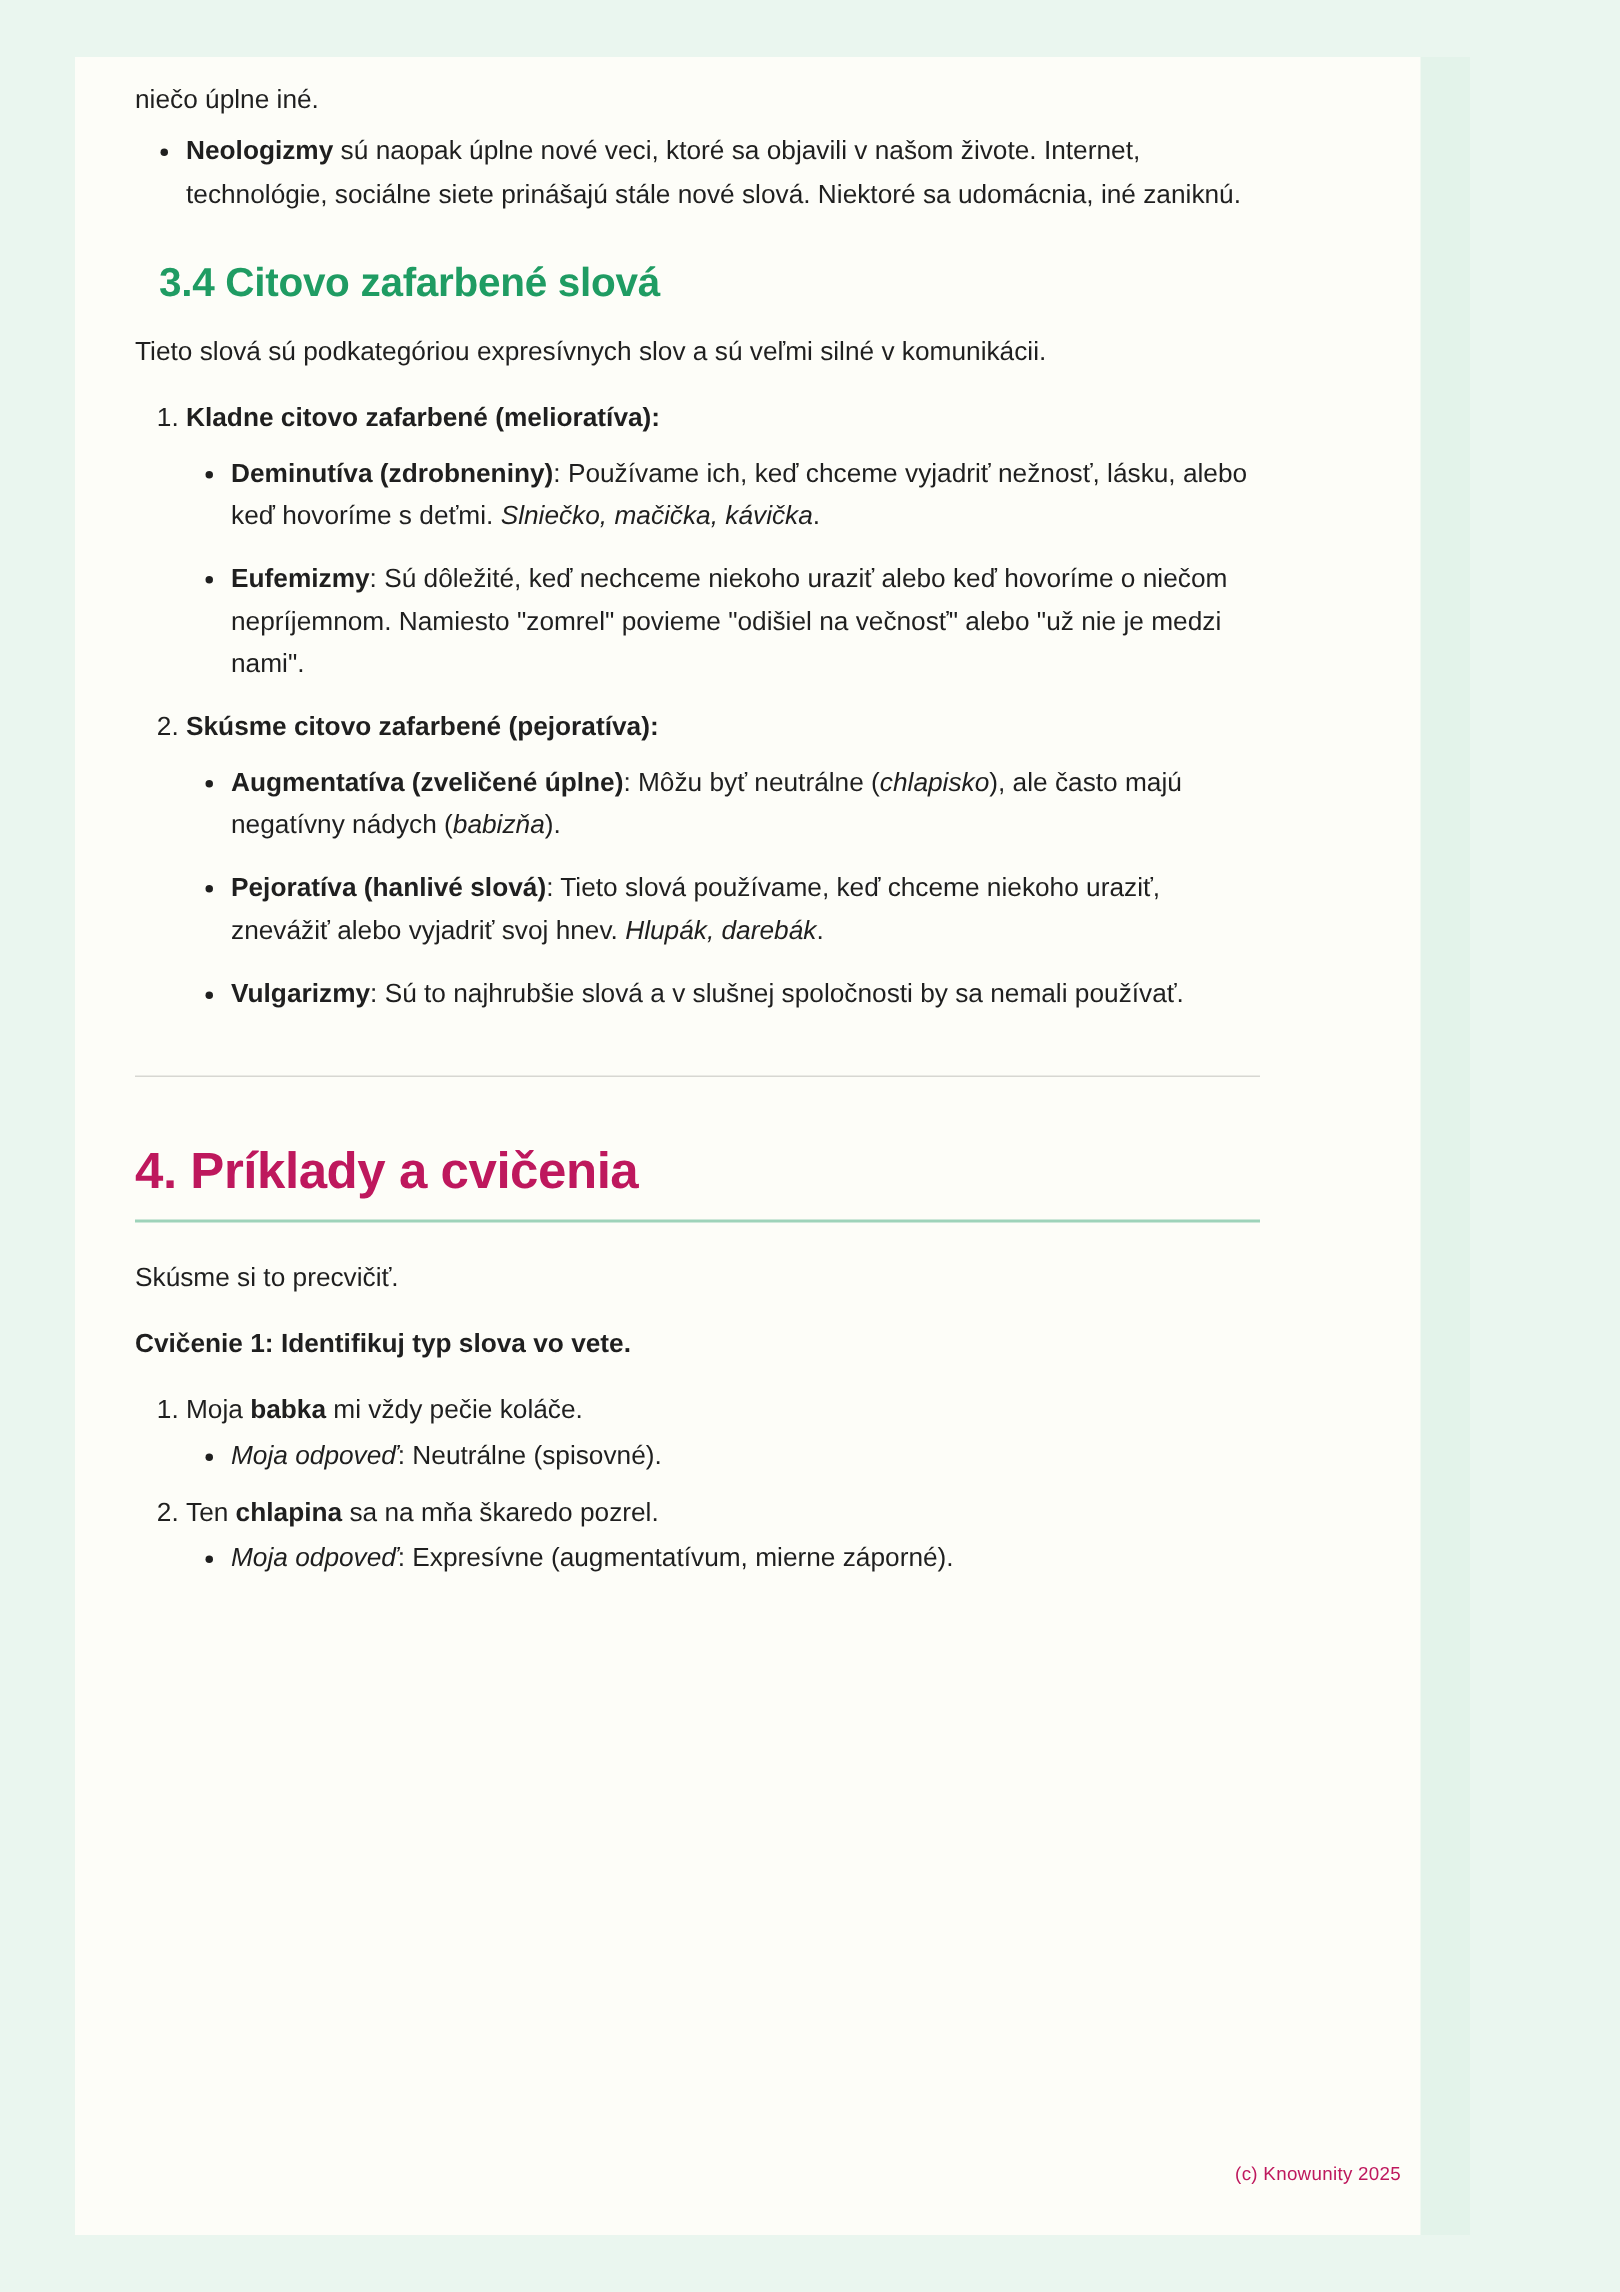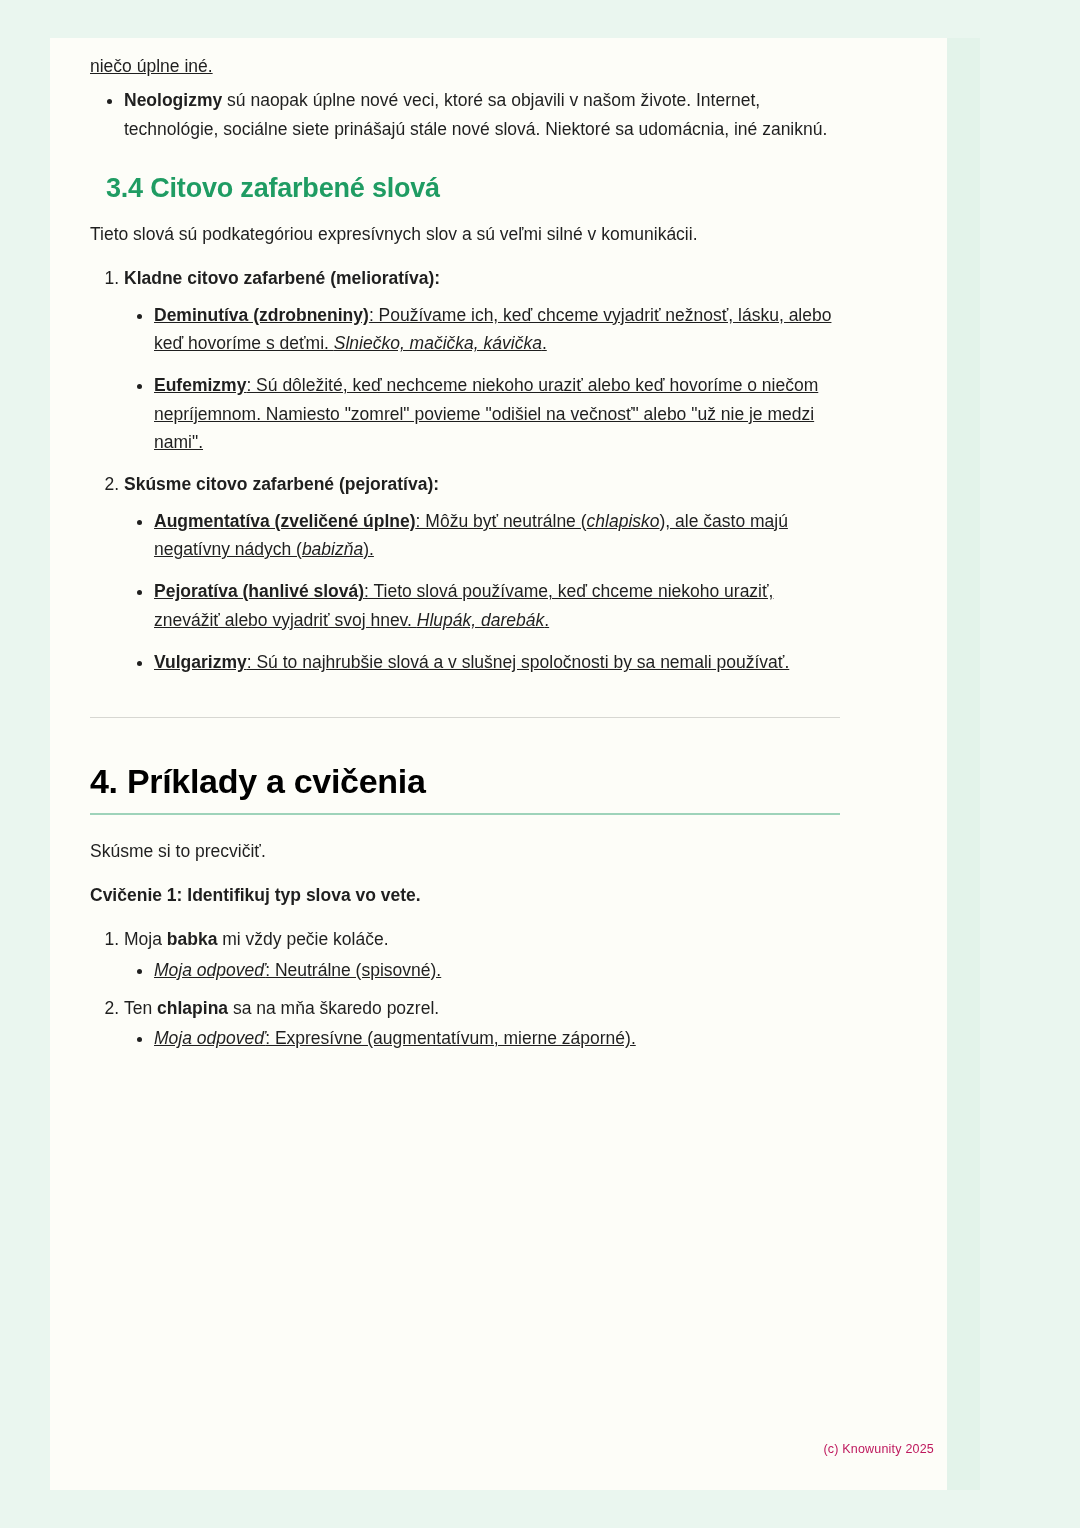--- a/index.html
+++ b/index.html
@@ -47,53 +47,51 @@
     color: #1f1f1f;
   }
   p {
     margin: 16px 0;
   }
   p.justified {
     text-align: justify;
   }
   .top-cont {
     margin: 0 0 6px 0;
-    text-decoration: underline;
   }
 
   ul, ol {
     margin: 6px 0 6px 0;
     padding-left: 34px;
   }
   ul > li {
     list-style: disc;
     margin-bottom: 12px;
   }
   ol > li {
     list-style: decimal;
     margin-bottom: 10px;
   }
   ul ul, ol ul {
     padding-left: 30px;
     margin-top: 8px;
-    text-decoration: underline;
   }
   li > ul > li {
     margin-bottom: 14px;
   }
 
   h2.section-h {
     color: #1f9c63;
     font-size: 27px;
     font-weight: bold;
     margin: 30px 0 14px 16px;
     letter-spacing: -0.2px;
   }
   h1.big-h {
-    color: #000000;
+    color: #be185d;
     font-size: 34px;
     font-weight: bold;
     margin: 0 0 0 0;
     letter-spacing: -0.3px;
   }
   .divider-top {
     border: 0;
     border-top: 1px solid #d7d7d2;
     margin: 40px 0 44px 0;
   }

